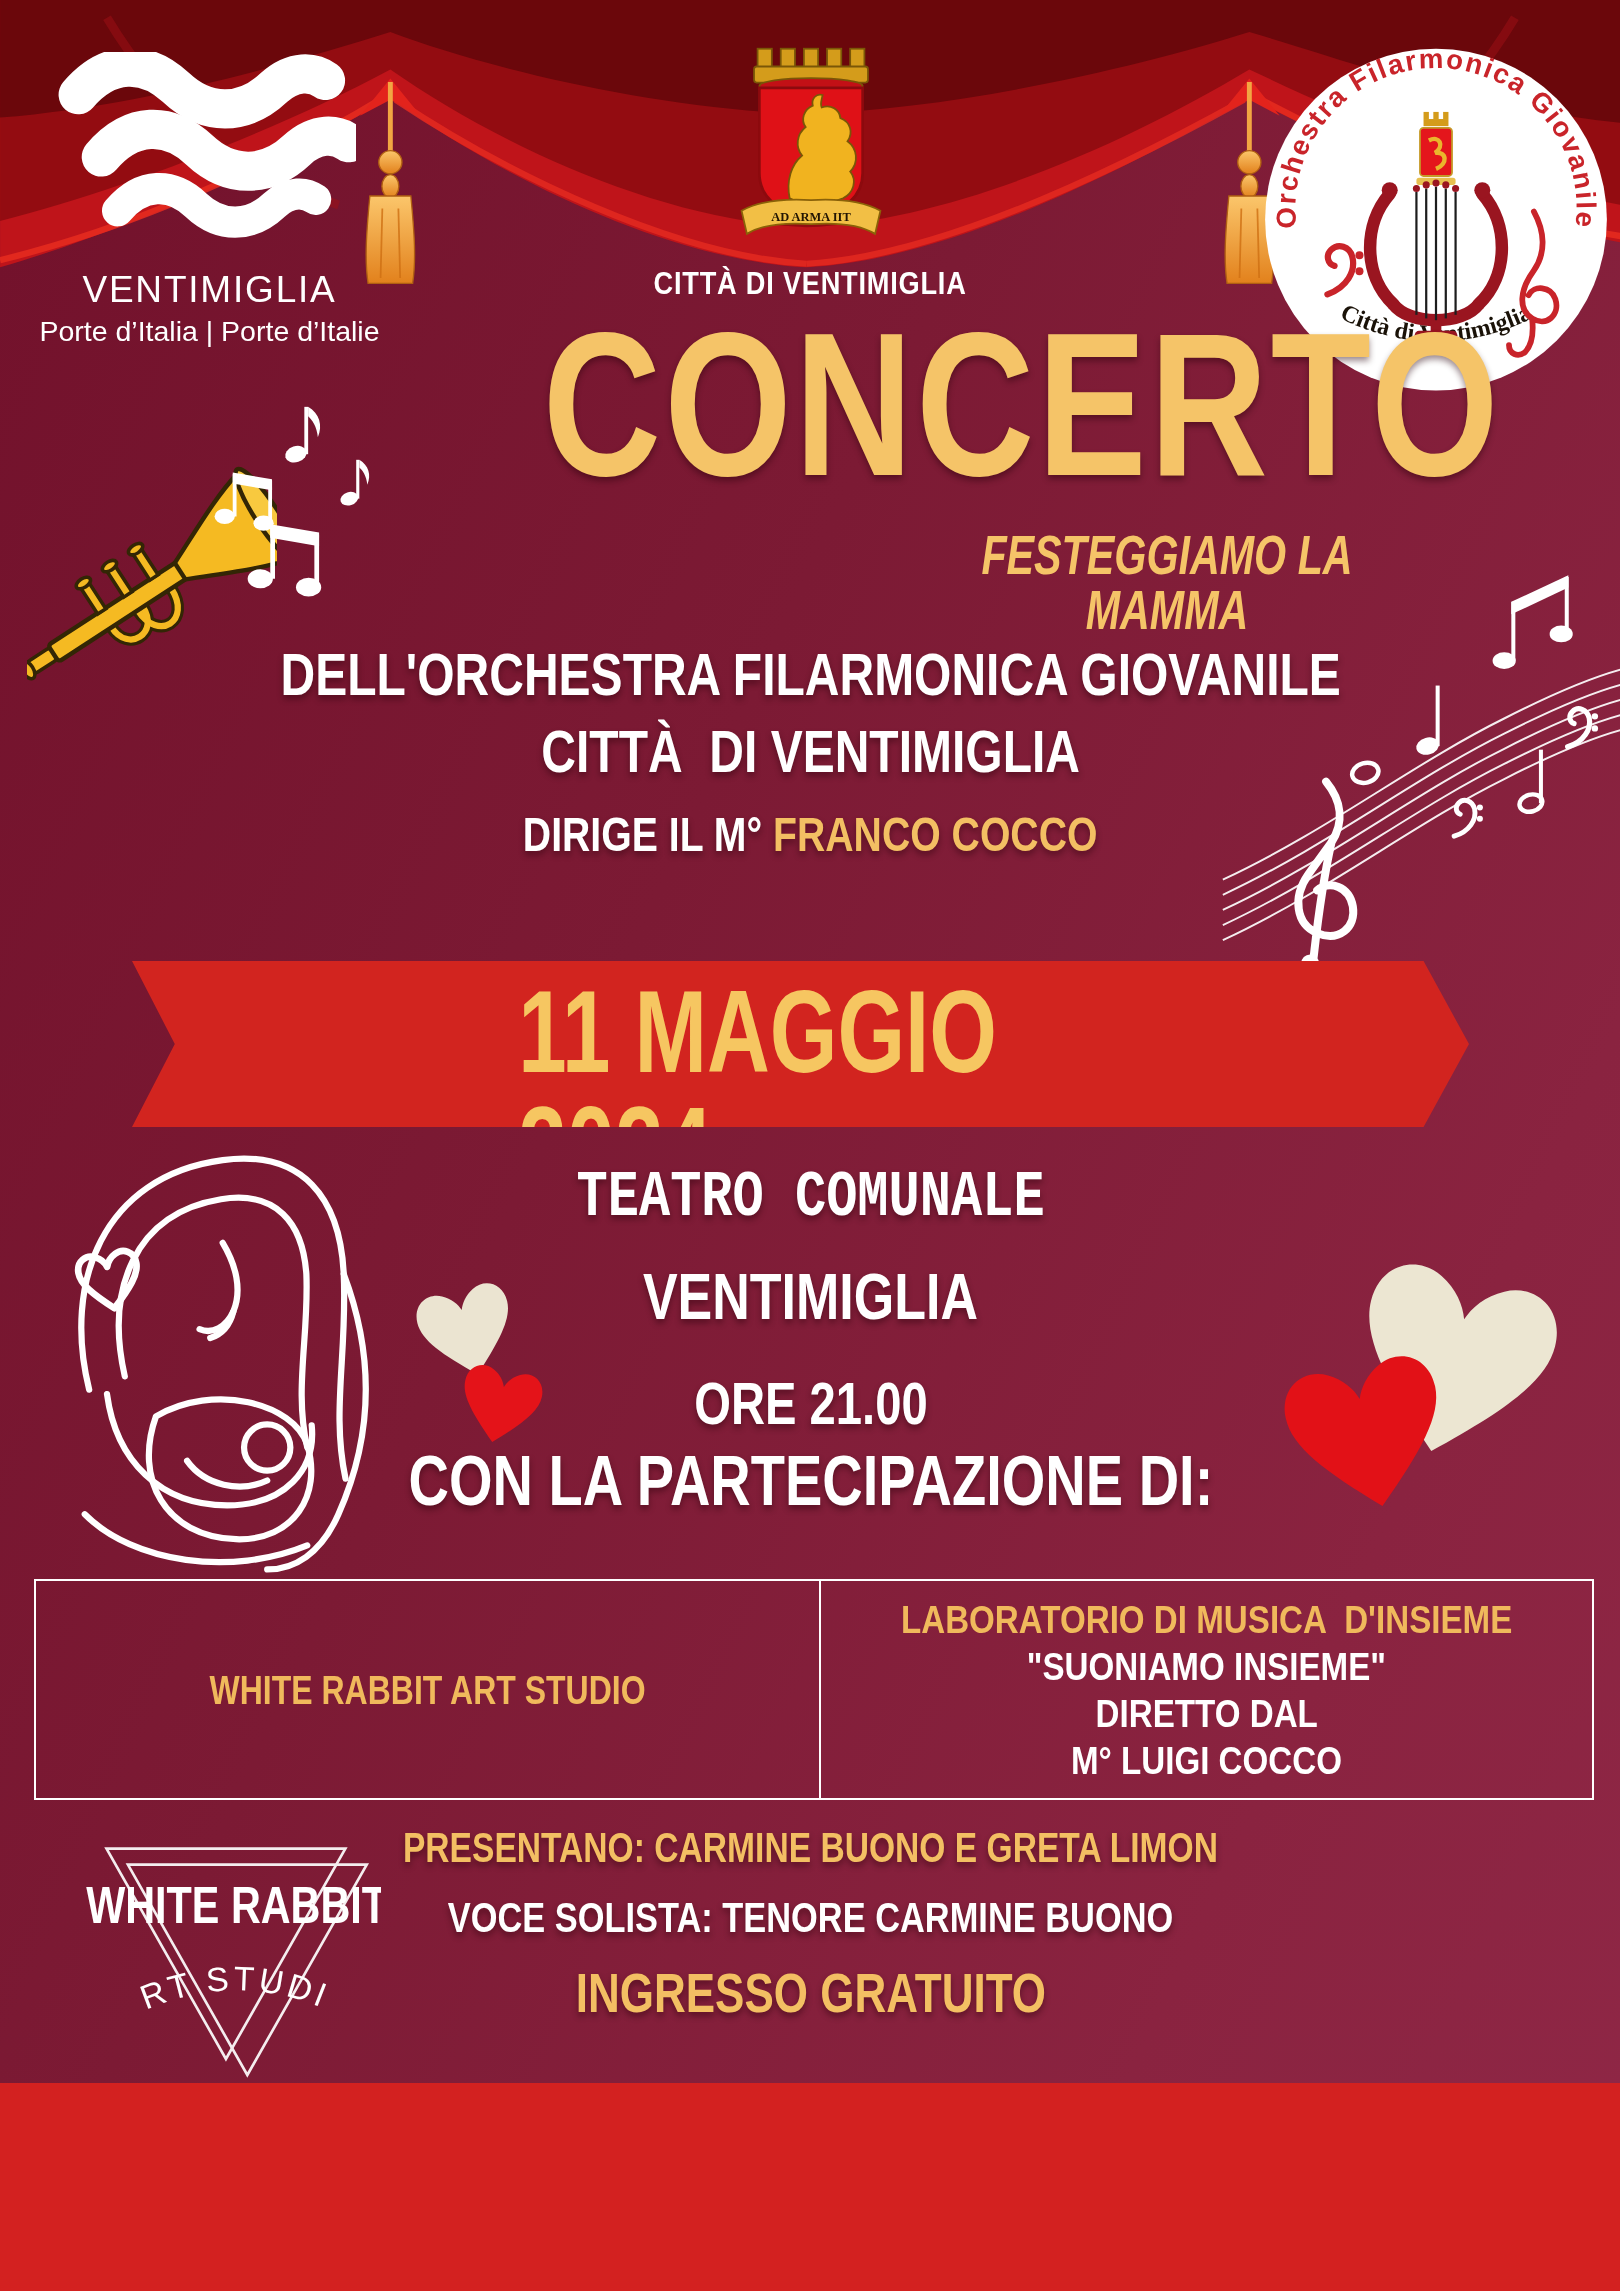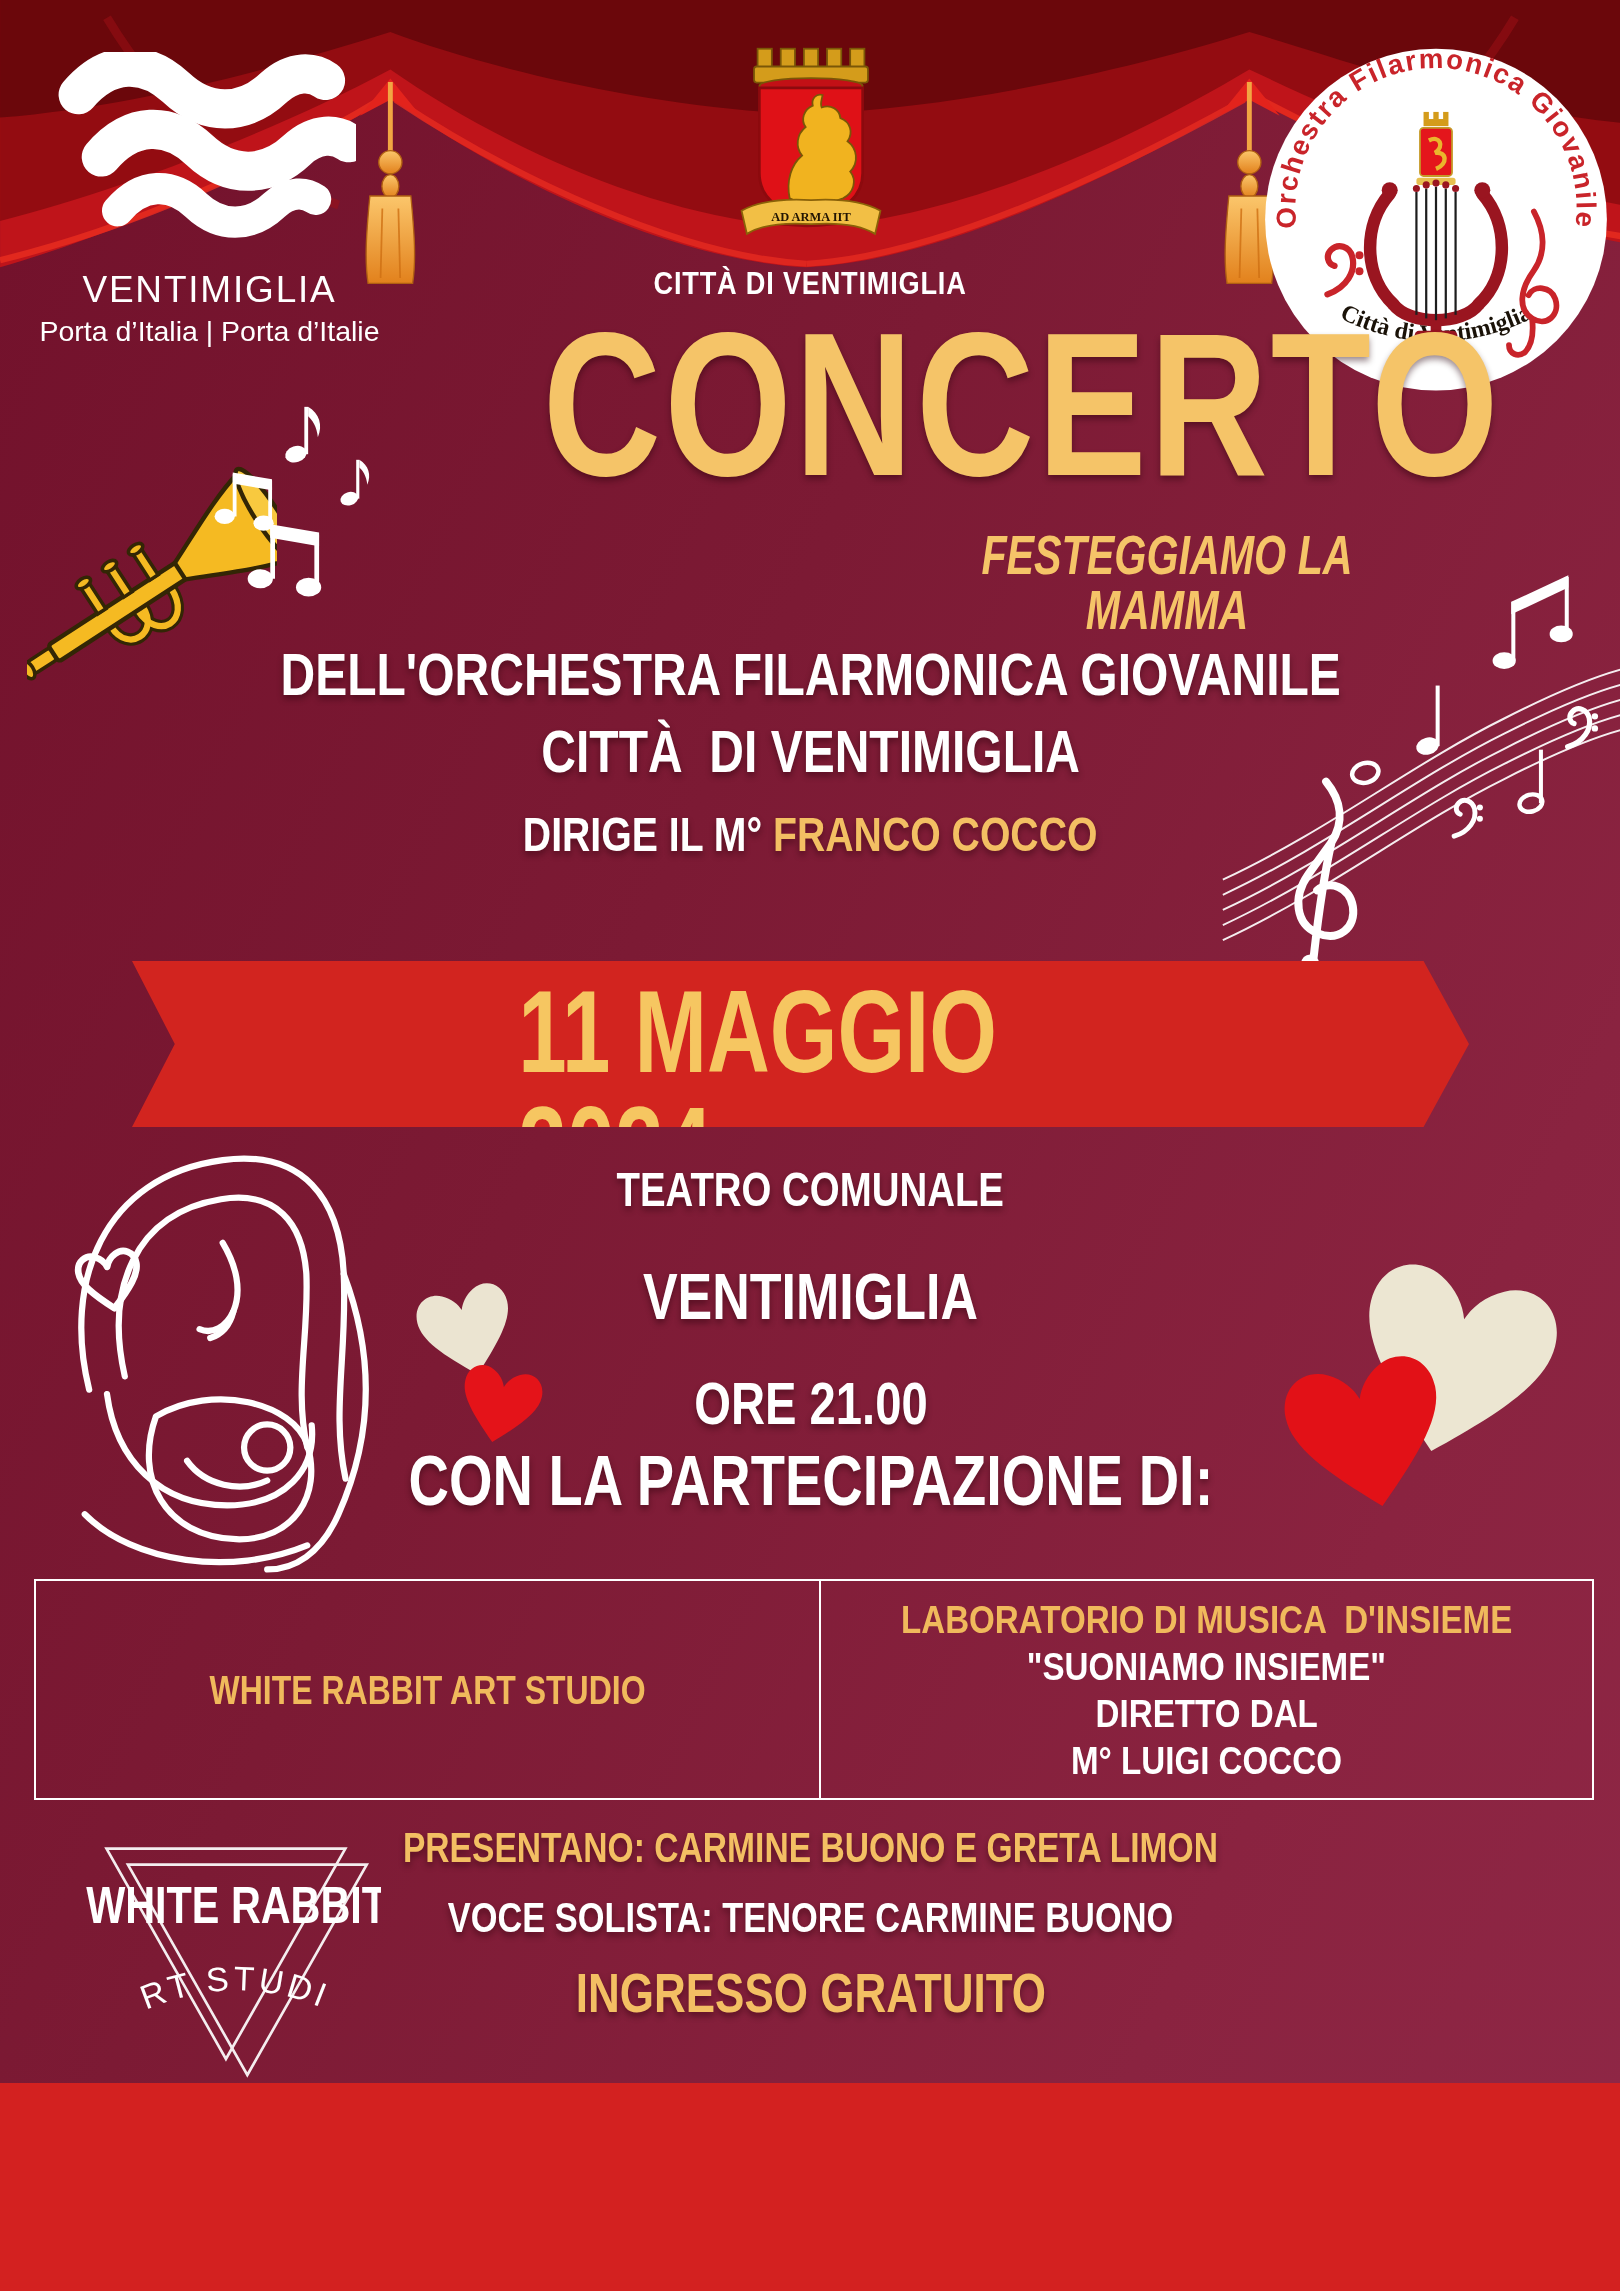--- a/index.html
+++ b/index.html
@@ -37,21 +37,21 @@
   .head3 { top:810px; font-size:49px; }
 
   
   .ribbon { position:absolute; left:132px; top:961px; width:1337px; height:166px; background:#d2241f;
     clip-path:polygon(0 0, 96.6% 0, 100% 50%, 96.6% 100%, 0 100%, 3.2% 50%);
     filter:drop-shadow(0 6.2px 8px rgba(30,0,8,.4)); }
   .ribbon-inner { display:flex; justify-content:center; align-items:baseline; height:100%; padding-top:12.5px; padding-right:151px; gap:19.6px; }
   .rb-day  { color:#fff; font-weight:bold; font-size:61px; line-height:1; }
   .rb-date { color:#f6c661; font-weight:bold; font-size:116px; line-height:1; }
 
-  .venue1 { top:1166px; font-size:48px; }
+  .venue1 { top:1166px; font-size:65px;font-family:Liberation Mono, monospace; }
   .venue2 { top:1264px; font-size:65px; }
   .vtime  { top:1375px; font-size:59px; }
   .part   { top:1446px; font-size:70px; }
 
   
   .ptable { position:absolute; left:34px; top:1579px; width:1556px; height:217px; border:2.7px solid #fff; display:flex; }
   .cell-left  { width:783px; border-right:2.7px solid #fff; display:flex; align-items:center; justify-content:center; }
   .cell-left .txt { color:#f0b95c; font-weight:bold; font-size:40px; line-height:1; }
   .cell-right { flex:1; display:flex; flex-direction:column; justify-content:center; gap:8px; text-align:center; }
   .cell-right .ln { font-weight:bold; font-size:39px; color:#fff; line-height:1; }
@@ -109,21 +109,21 @@
 
   <div class="venti-logo">
     <svg class="venti-waves" width="303" height="218" viewBox="0 0 340 245">
       <g fill="none" stroke="#ffffff" stroke-width="44" stroke-linecap="round">
         <path d="M28,48 C62,8 104,8 138,40 C172,72 214,72 248,40 C270,20 292,22 306,32"></path>
         <path transform="translate(26,70)" d="M28,48 C62,8 104,8 138,40 C172,72 214,72 248,40 C270,20 292,22 306,32"></path>
         <path transform="translate(50,140) scale(0.8)" d="M28,48 C62,8 104,8 138,40 C172,72 214,72 248,40 C270,20 292,22 306,32"></path>
       </g>
     </svg>
     <div class="venti-title">VENTIMIGLIA</div>
-    <div class="venti-sub">Porta d’Italia | Porta d’Italie</div>
+    <div class="venti-sub">Porte d’Italia | Porte d’Italie</div>
   </div>
 
   <svg class="crest" width="146" height="223" viewBox="0 0 164 250">
     <g>
       <rect x="22" y="32" width="16" height="22" fill="#d49c1b" stroke="#7a5607" stroke-width="2"></rect>
       <rect x="48" y="32" width="16" height="22" fill="#d49c1b" stroke="#7a5607" stroke-width="2"></rect>
       <rect x="74" y="32" width="16" height="22" fill="#d49c1b" stroke="#7a5607" stroke-width="2"></rect>
       <rect x="100" y="32" width="16" height="22" fill="#d49c1b" stroke="#7a5607" stroke-width="2"></rect>
       <rect x="126" y="32" width="16" height="22" fill="#d49c1b" stroke="#7a5607" stroke-width="2"></rect>
       <rect x="18" y="52" width="128" height="18" rx="3" fill="#d49c1b" stroke="#7a5607" stroke-width="2"></rect>

